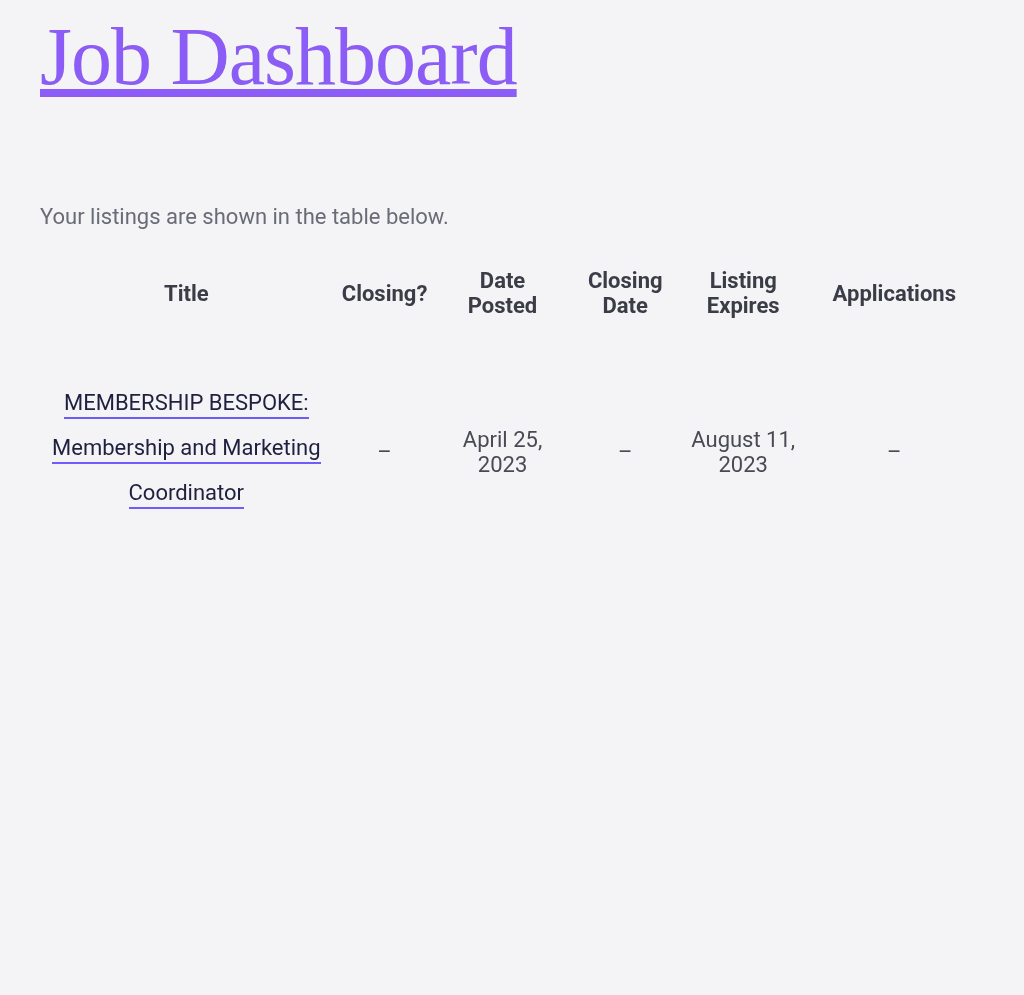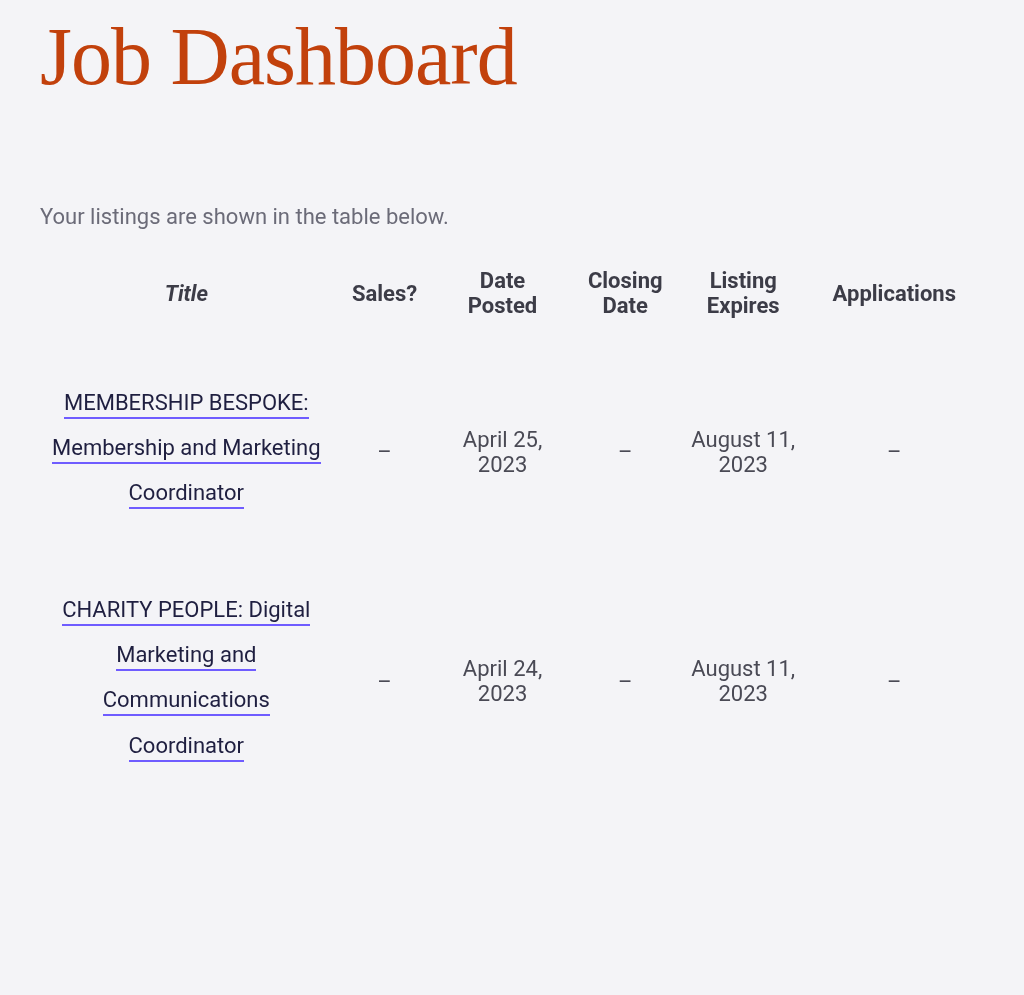--- a/index.html
+++ b/index.html
@@ -11,24 +11,25 @@
       font-family: -apple-system, BlinkMacSystemFont, "Segoe UI", Roboto, sans-serif;
       background: #f4f4f7;
       color: #3c3c47;
       padding: 0 40px;
       width: 1024px;
     }
     .page-title {
       font-family: Georgia, "Times New Roman", serif;
       font-size: 82px;
       font-weight: 400;
-      color: #c2410c;
+      color: #8b5cf6;
       letter-spacing: -1px;
       margin-bottom: 100px;
       margin-top: 10px;
+      text-decoration: underline;
     }
     .intro-text {
       font-size: 22px;
       color: #6b6b78;
       margin-bottom: 29px;
     }
     table {
       width: 100%;
       border-collapse: collapse;
     }
@@ -57,60 +58,50 @@
     }
     .job-title-link {
       color: #1f1f40;
       text-decoration: none;
       border-bottom: 2px solid #6f5cff;
       padding-bottom: 2px;
       line-height: 2.05;
       font-size: 22px;
       display: inline;
     }
-    .col-title { width: 31%; font-style: italic; }
+    .col-title { width: 31%; }
     .col-filled { width: 11%; }
     .col-posted { width: 14%; }
     .col-closing { width: 12%; }
     .col-expires { width: 13%; }
     .col-apps { width: 19%; }
   </style>
 </head>
 <body>
 
 <h1 class="page-title">Job Dashboard</h1>
 
 <p class="intro-text">Your listings are shown in the table below.</p>
 
 <table>
   <thead>
     <tr>
       <th class="col-title">Title</th>
-      <th class="col-filled">Sales?</th>
+      <th class="col-filled">Closing?</th>
       <th class="col-posted">Date Posted</th>
       <th class="col-closing">Closing Date</th>
       <th class="col-expires">Listing Expires</th>
       <th class="col-apps">Applications</th>
     </tr>
   </thead>
   <tbody>
     <tr>
       <td>
         <a href="#" class="job-title-link">MEMBERSHIP BESPOKE: Membership and Marketing Coordinator</a>
       </td>
       <td>–</td>
       <td>April 25, 2023</td>
       <td>–</td>
       <td>August 11, 2023</td>
       <td>–</td>
     </tr>
-    <tr>
-      <td>
-        <a href="#" class="job-title-link">CHARITY PEOPLE: Digital Marketing and Communications Coordinator</a>
-      </td>
-      <td>–</td>
-      <td>April 24, 2023</td>
-      <td>–</td>
-      <td>August 11, 2023</td>
-      <td>–</td>
-    </tr>
   </tbody>
 </table>
 
 </body></html>

